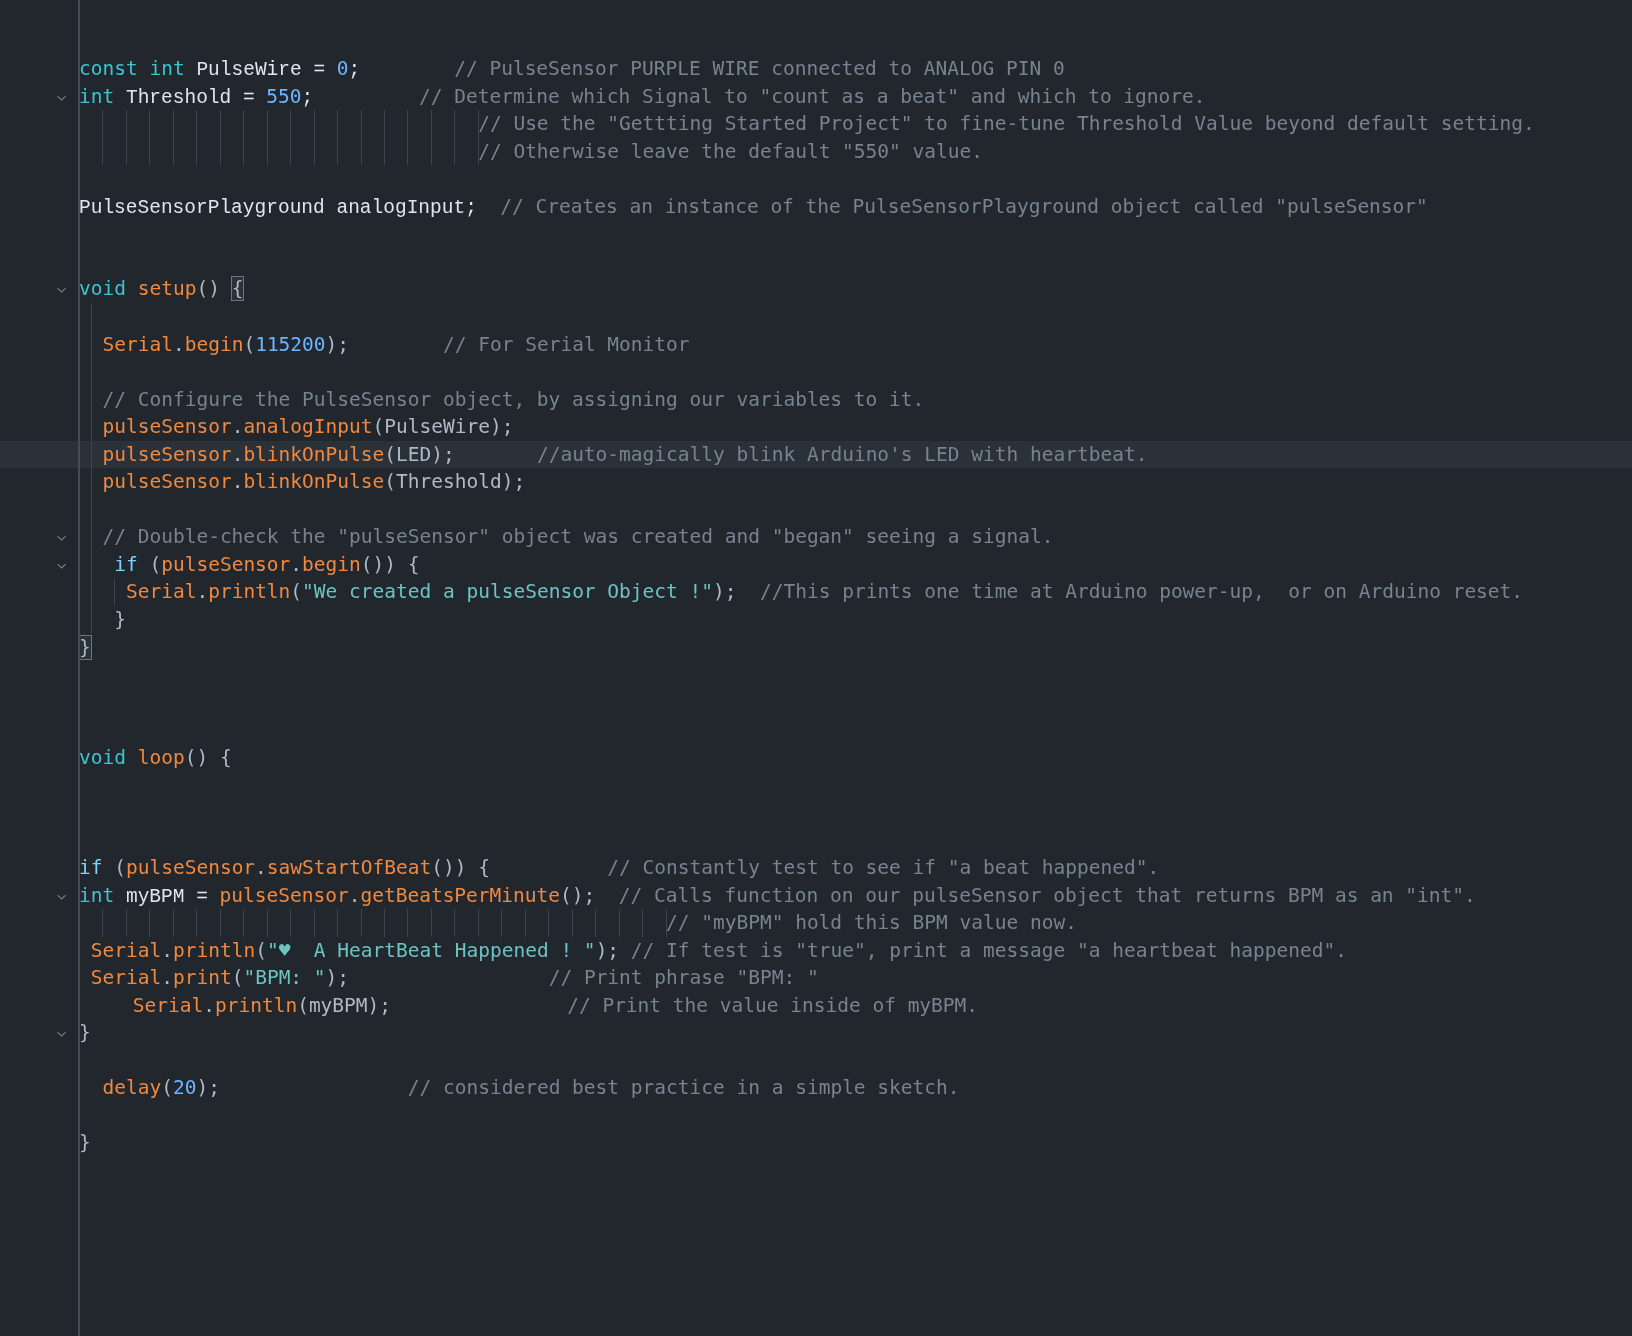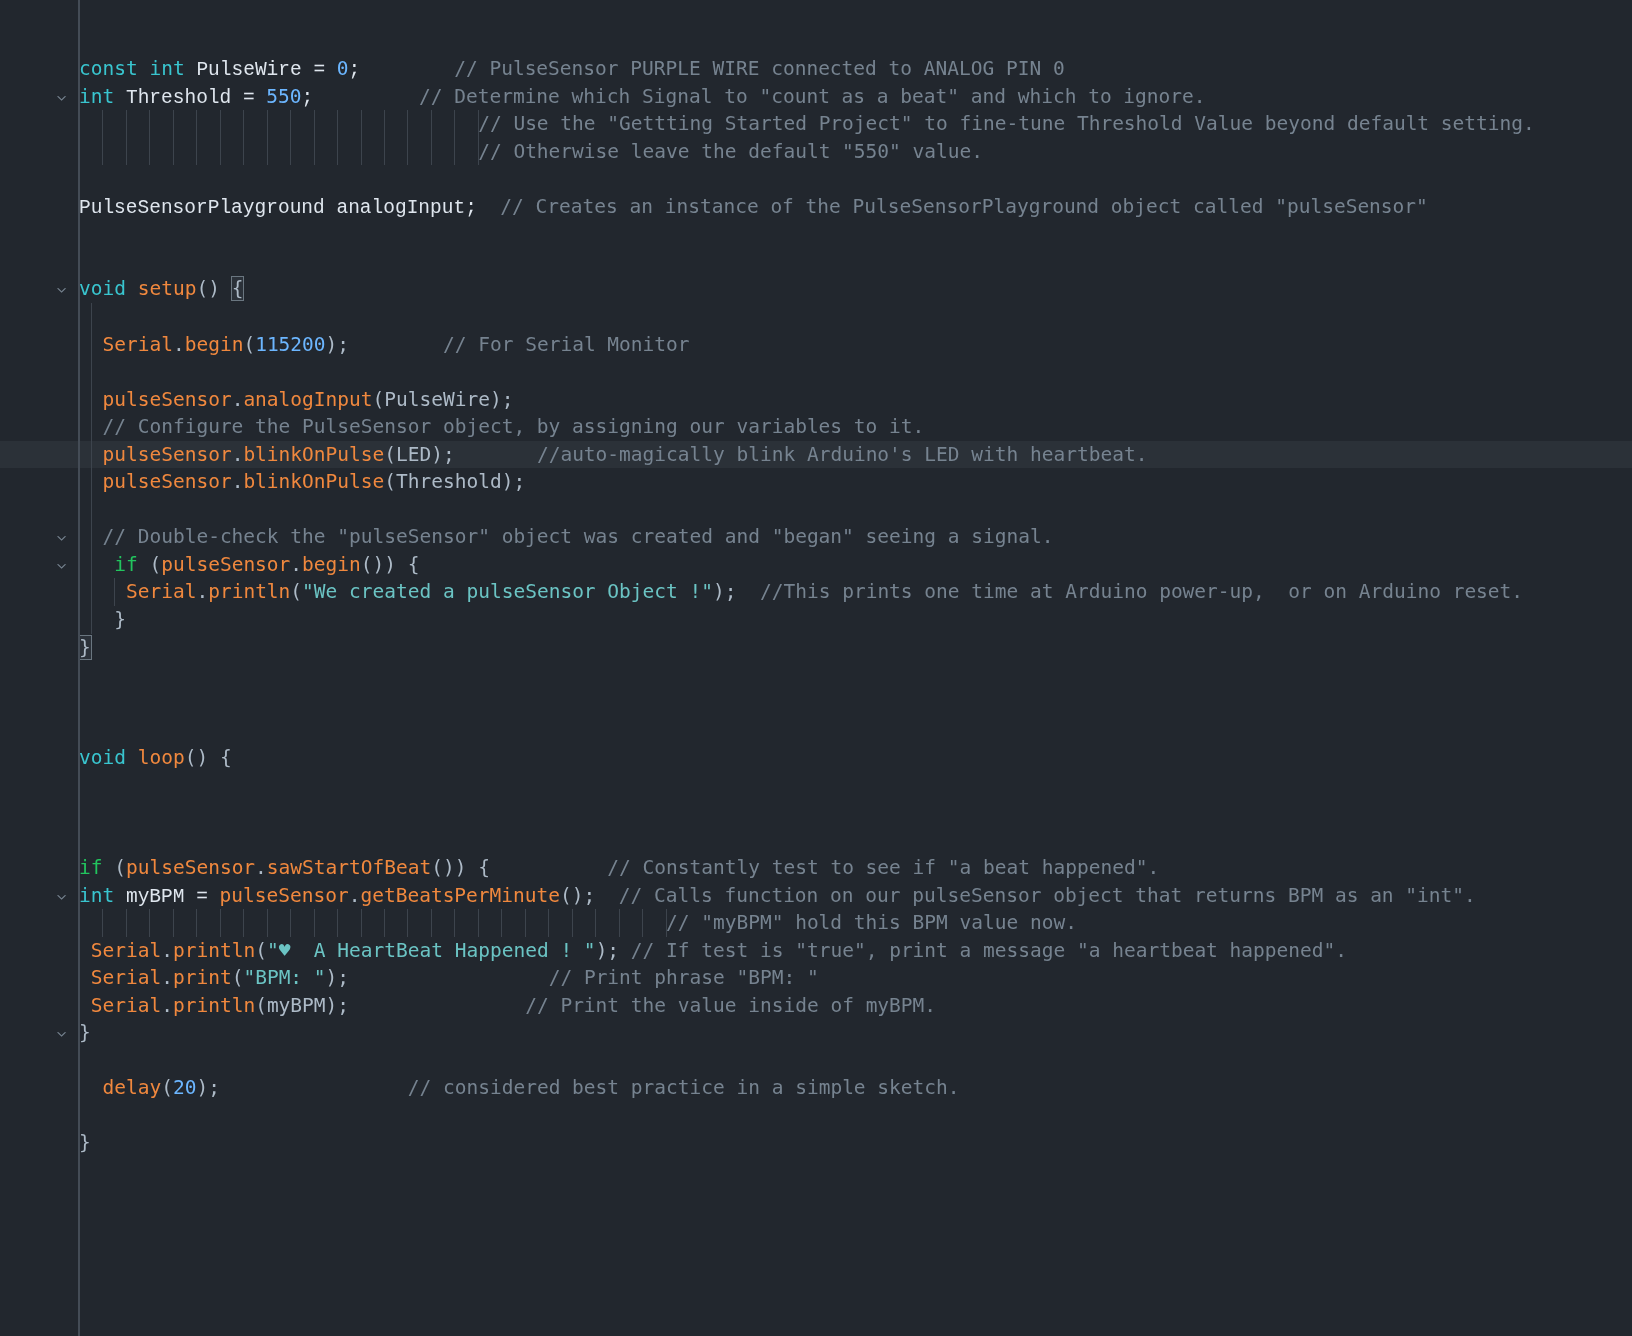--- a/index.html
+++ b/index.html
@@ -67,21 +67,21 @@
     width:1px;background:#3d444d;
   }
   
   .c{color:#768390;}       
   .type{color:#39c5cf;}     
   .pp{color:#f47067;}       
   .ppname{color:#6cb6ff;}   
   .fn{color:#f0883e;}       
   .num{color:#6cb6ff;}      
   .str{color:#6bc4c4;}      
-  .pink{color:#22c55e;margin-top:40px;}     
+  .pink{color:#7dd3fc;margin-top:40px;}     
   .pl{color:#adbac7;}       
   .punct{color:#adbac7;}
   .id{color:#dfe6ee;font-family:Liberation Mono, monospace;}
   .bmatch{
     outline:1px solid #6a7680;
     outline-offset:0px;
     background:rgba(86,102,112,0.18);
   }
 </style>
 </head>
@@ -97,43 +97,43 @@
       <div class="row"><div class="gutter"></div><div class="fold"></div><div class="codecell"><span class="ig" style="left: 24.46px;"></span><span class="ig" style="left: 47.92px;"></span><span class="ig" style="left: 71.38px;"></span><span class="ig" style="left: 94.84px;"></span><span class="ig" style="left: 118.3px;"></span><span class="ig" style="left: 141.76px;"></span><span class="ig" style="left: 165.22px;"></span><span class="ig" style="left: 188.68px;"></span><span class="ig" style="left: 212.14px;"></span><span class="ig" style="left: 235.6px;"></span><span class="ig" style="left: 259.06px;"></span><span class="ig" style="left: 282.52px;"></span><span class="ig" style="left: 305.98px;"></span><span class="ig" style="left: 329.44px;"></span><span class="ig" style="left: 352.9px;"></span><span class="ig" style="left: 376.36px;"></span><span class="ig" style="left: 399.82px;"></span><span style="position: relative;"><span class="pl">                                  </span><span class="c">// Use the "Gettting Started Project" to fine-tune Threshold Value beyond default setting.</span></span></div></div>
       <div class="row"><div class="gutter"></div><div class="fold"></div><div class="codecell"><span class="ig" style="left: 24.46px;"></span><span class="ig" style="left: 47.92px;"></span><span class="ig" style="left: 71.38px;"></span><span class="ig" style="left: 94.84px;"></span><span class="ig" style="left: 118.3px;"></span><span class="ig" style="left: 141.76px;"></span><span class="ig" style="left: 165.22px;"></span><span class="ig" style="left: 188.68px;"></span><span class="ig" style="left: 212.14px;"></span><span class="ig" style="left: 235.6px;"></span><span class="ig" style="left: 259.06px;"></span><span class="ig" style="left: 282.52px;"></span><span class="ig" style="left: 305.98px;"></span><span class="ig" style="left: 329.44px;"></span><span class="ig" style="left: 352.9px;"></span><span class="ig" style="left: 376.36px;"></span><span class="ig" style="left: 399.82px;"></span><span style="position: relative;"><span class="pl">                                  </span><span class="c">// Otherwise leave the default "550" value.</span></span></div></div>
       <div class="row"><div class="gutter"></div><div class="fold"></div><div class="codecell"><span style="position: relative;"></span></div></div>
       <div class="row"><div class="gutter"></div><div class="fold"></div><div class="codecell"><span style="position: relative;"><span class="id">PulseSensorPlayground analogInput;</span><span class="pl">  </span><span class="c">// Creates an instance of the PulseSensorPlayground object called "pulseSensor"</span></span></div></div>
       <div class="row"><div class="gutter"></div><div class="fold"></div><div class="codecell"><span style="position: relative;"></span></div></div>
       <div class="row"><div class="gutter"></div><div class="fold"></div><div class="codecell"><span style="position: relative;"></span></div></div>
       <div class="row"><div class="gutter"></div><div class="fold"><span class="chev">⌄</span></div><div class="codecell"><span style="position: relative;"><span class="type">void</span><span class="pl"> </span><span class="fn">setup</span><span class="punct">() </span><span class="punct bmatch">{</span></span></div></div>
       <div class="row"><div class="gutter"></div><div class="fold"></div><div class="codecell"><span class="ig" style="left: 12.73px;"></span><span style="position: relative;"></span></div></div>
       <div class="row"><div class="gutter"></div><div class="fold"></div><div class="codecell"><span class="ig" style="left: 12.73px;"></span><span style="position: relative;"><span class="pl">  </span><span class="fn">Serial</span><span class="punct">.</span><span class="fn">begin</span><span class="punct">(</span><span class="num">115200</span><span class="punct">);</span><span class="pl">        </span><span class="c">// For Serial Monitor</span></span></div></div>
       <div class="row"><div class="gutter"></div><div class="fold"></div><div class="codecell"><span class="ig" style="left: 12.73px;"></span><span style="position: relative;"></span></div></div>
+      <div class="row"><div class="gutter"></div><div class="fold"></div><div class="codecell"><span class="ig" style="left: 12.73px;"></span><span style="position: relative;"><span class="pl">  </span><span class="c">// Configure the PulseSensor object, by assigning our variables to it.</span></span></div></div>
       <div class="row"><div class="gutter"></div><div class="fold"></div><div class="codecell"><span class="ig" style="left: 12.73px;"></span><span style="position: relative;"><span class="pl">  </span><span class="fn">pulseSensor</span><span class="punct">.</span><span class="fn">analogInput</span><span class="punct">(PulseWire);</span></span></div></div>
-      <div class="row"><div class="gutter"></div><div class="fold"></div><div class="codecell"><span class="ig" style="left: 12.73px;"></span><span style="position: relative;"><span class="pl">  </span><span class="c">// Configure the PulseSensor object, by assigning our variables to it.</span></span></div></div>
       <div class="row cur"><div class="gutter"></div><div class="fold"></div><div class="codecell"><span class="ig" style="left: 12.73px;"></span><span style="position: relative;"><span class="pl">  </span><span class="fn">pulseSensor</span><span class="punct">.</span><span class="fn">blinkOnPulse</span><span class="punct">(LED);</span><span class="pl">       </span><span class="c">//auto-magically blink Arduino's LED with heartbeat.</span></span></div></div>
       <div class="row"><div class="gutter"></div><div class="fold"></div><div class="codecell"><span class="ig" style="left: 12.73px;"></span><span style="position: relative;"><span class="pl">  </span><span class="fn">pulseSensor</span><span class="punct">.</span><span class="fn">blinkOnPulse</span><span class="punct">(Threshold);</span></span></div></div>
       <div class="row"><div class="gutter"></div><div class="fold"></div><div class="codecell"><span class="ig" style="left: 12.73px;"></span><span style="position: relative;"></span></div></div>
       <div class="row"><div class="gutter"></div><div class="fold"><span class="chev">⌄</span></div><div class="codecell"><span class="ig" style="left: 12.73px;"></span><span style="position: relative;"><span class="pl">  </span><span class="c">// Double-check the "pulseSensor" object was created and "began" seeing a signal.</span></span></div></div>
       <div class="row"><div class="gutter"></div><div class="fold"><span class="chev">⌄</span></div><div class="codecell"><span class="ig" style="left: 12.73px;"></span><span style="position: relative;"><span class="pl">   </span><span class="pink">if</span><span class="punct"> (</span><span class="fn">pulseSensor</span><span class="punct">.</span><span class="fn">begin</span><span class="punct">()) {</span></span></div></div>
       <div class="row"><div class="gutter"></div><div class="fold"></div><div class="codecell"><span class="ig" style="left: 12.73px;"></span><span class="ig" style="left: 36.19px;"></span><span style="position: relative;"><span class="pl">    </span><span class="fn">Serial</span><span class="punct">.</span><span class="fn">println</span><span class="punct">(</span><span class="str">"We created a pulseSensor Object !"</span><span class="punct">);</span><span class="pl">  </span><span class="c">//This prints one time at Arduino power-up,  or on Arduino reset.</span></span></div></div>
       <div class="row"><div class="gutter"></div><div class="fold"></div><div class="codecell"><span class="ig" style="left: 12.73px;"></span><span style="position: relative;"><span class="pl">   </span><span class="punct">}</span></span></div></div>
       <div class="row"><div class="gutter"></div><div class="fold"></div><div class="codecell"><span style="position: relative;"><span class="punct bmatch">}</span></span></div></div>
       <div class="row"><div class="gutter"></div><div class="fold"></div><div class="codecell"><span style="position: relative;"></span></div></div>
       <div class="row"><div class="gutter"></div><div class="fold"></div><div class="codecell"><span style="position: relative;"></span></div></div>
       <div class="row"><div class="gutter"></div><div class="fold"></div><div class="codecell"><span style="position: relative;"></span></div></div>
       <div class="row"><div class="gutter"></div><div class="fold"></div><div class="codecell"><span style="position: relative;"><span class="type">void</span><span class="pl"> </span><span class="fn">loop</span><span class="punct">() {</span></span></div></div>
       <div class="row"><div class="gutter"></div><div class="fold"></div><div class="codecell"><span style="position: relative;"></span></div></div>
       <div class="row"><div class="gutter"></div><div class="fold"></div><div class="codecell"><span style="position: relative;"></span></div></div>
       <div class="row"><div class="gutter"></div><div class="fold"></div><div class="codecell"><span style="position: relative;"></span></div></div>
       <div class="row"><div class="gutter"></div><div class="fold"></div><div class="codecell"><span style="position: relative;"><span class="pink">if</span><span class="punct"> (</span><span class="fn">pulseSensor</span><span class="punct">.</span><span class="fn">sawStartOfBeat</span><span class="punct">()) {</span><span class="pl">          </span><span class="c">// Constantly test to see if "a beat happened".</span></span></div></div>
       <div class="row"><div class="gutter"></div><div class="fold"><span class="chev">⌄</span></div><div class="codecell"><span style="position: relative;"><span class="type">int</span><span class="id"> myBPM = </span><span class="fn">pulseSensor</span><span class="punct">.</span><span class="fn">getBeatsPerMinute</span><span class="punct">();</span><span class="pl">  </span><span class="c">// Calls function on our pulseSensor object that returns BPM as an "int".</span></span></div></div>
       <div class="row"><div class="gutter"></div><div class="fold"></div><div class="codecell"><span class="ig" style="left: 24.46px;"></span><span class="ig" style="left: 47.92px;"></span><span class="ig" style="left: 71.38px;"></span><span class="ig" style="left: 94.84px;"></span><span class="ig" style="left: 118.3px;"></span><span class="ig" style="left: 141.76px;"></span><span class="ig" style="left: 165.22px;"></span><span class="ig" style="left: 188.68px;"></span><span class="ig" style="left: 212.14px;"></span><span class="ig" style="left: 235.6px;"></span><span class="ig" style="left: 259.06px;"></span><span class="ig" style="left: 282.52px;"></span><span class="ig" style="left: 305.98px;"></span><span class="ig" style="left: 329.44px;"></span><span class="ig" style="left: 352.9px;"></span><span class="ig" style="left: 376.36px;"></span><span class="ig" style="left: 399.82px;"></span><span class="ig" style="left: 423.28px;"></span><span class="ig" style="left: 446.74px;"></span><span class="ig" style="left: 470.2px;"></span><span class="ig" style="left: 493.66px;"></span><span class="ig" style="left: 517.12px;"></span><span class="ig" style="left: 540.58px;"></span><span class="ig" style="left: 564.04px;"></span><span class="ig" style="left: 587.5px;"></span><span style="position: relative;"><span class="pl">                                                  </span><span class="c">// "myBPM" hold this BPM value now.</span></span></div></div>
       <div class="row"><div class="gutter"></div><div class="fold"></div><div class="codecell"><span style="position: relative;"><span class="pl"> </span><span class="fn">Serial</span><span class="punct">.</span><span class="fn">println</span><span class="punct">(</span><span class="str">"♥  A HeartBeat Happened ! "</span><span class="punct">);</span><span class="pl"> </span><span class="c">// If test is "true", print a message "a heartbeat happened".</span></span></div></div>
       <div class="row"><div class="gutter"></div><div class="fold"></div><div class="codecell"><span style="position: relative;"><span class="pl"> </span><span class="fn">Serial</span><span class="punct">.</span><span class="fn">print</span><span class="punct">(</span><span class="str">"BPM: "</span><span class="punct">);</span><span class="pl">                 </span><span class="c">// Print phrase "BPM: "</span></span></div></div>
-      <div class="row"><div class="gutter"></div><div class="fold"></div><div class="codecell"><span style="position: relative;"><span class="pl"> </span><span class="fn">Serial</span><span class="punct">.</span><span class="fn">println</span><span class="punct">(myBPM);</span><span class="pl">               </span><span class="c">// Print the value inside of myBPM.</span></span></div></div>
+      <div class="row"><div class="gutter"></div><div class="fold"></div><div class="codecell"><span style="position: relative; padding-left: 42px;"><span class="pl"> </span><span class="fn">Serial</span><span class="punct">.</span><span class="fn">println</span><span class="punct">(myBPM);</span><span class="pl">               </span><span class="c">// Print the value inside of myBPM.</span></span></div></div>
       <div class="row"><div class="gutter"></div><div class="fold"><span class="chev">⌄</span></div><div class="codecell"><span style="position: relative;"><span class="punct">}</span></span></div></div>
       <div class="row"><div class="gutter"></div><div class="fold"></div><div class="codecell"><span style="position: relative;"></span></div></div>
       <div class="row"><div class="gutter"></div><div class="fold"></div><div class="codecell"><span style="position: relative;"><span class="pl">  </span><span class="fn">delay</span><span class="punct">(</span><span class="num">20</span><span class="punct">);</span><span class="pl">                </span><span class="c">// considered best practice in a simple sketch.</span></span></div></div>
       <div class="row"><div class="gutter"></div><div class="fold"></div><div class="codecell"><span style="position: relative;"></span></div></div>
       <div class="row"><div class="gutter"></div><div class="fold"></div><div class="codecell"><span style="position: relative;"><span class="punct">}</span></span></div></div>
       <div class="row"><div class="gutter"></div><div class="fold"></div><div class="codecell"><span style="position: relative;"></span></div></div>
       <div class="row"><div class="gutter"></div><div class="fold"></div><div class="codecell"><span style="position: relative;"></span></div></div>
     </div>
 </div>
 

